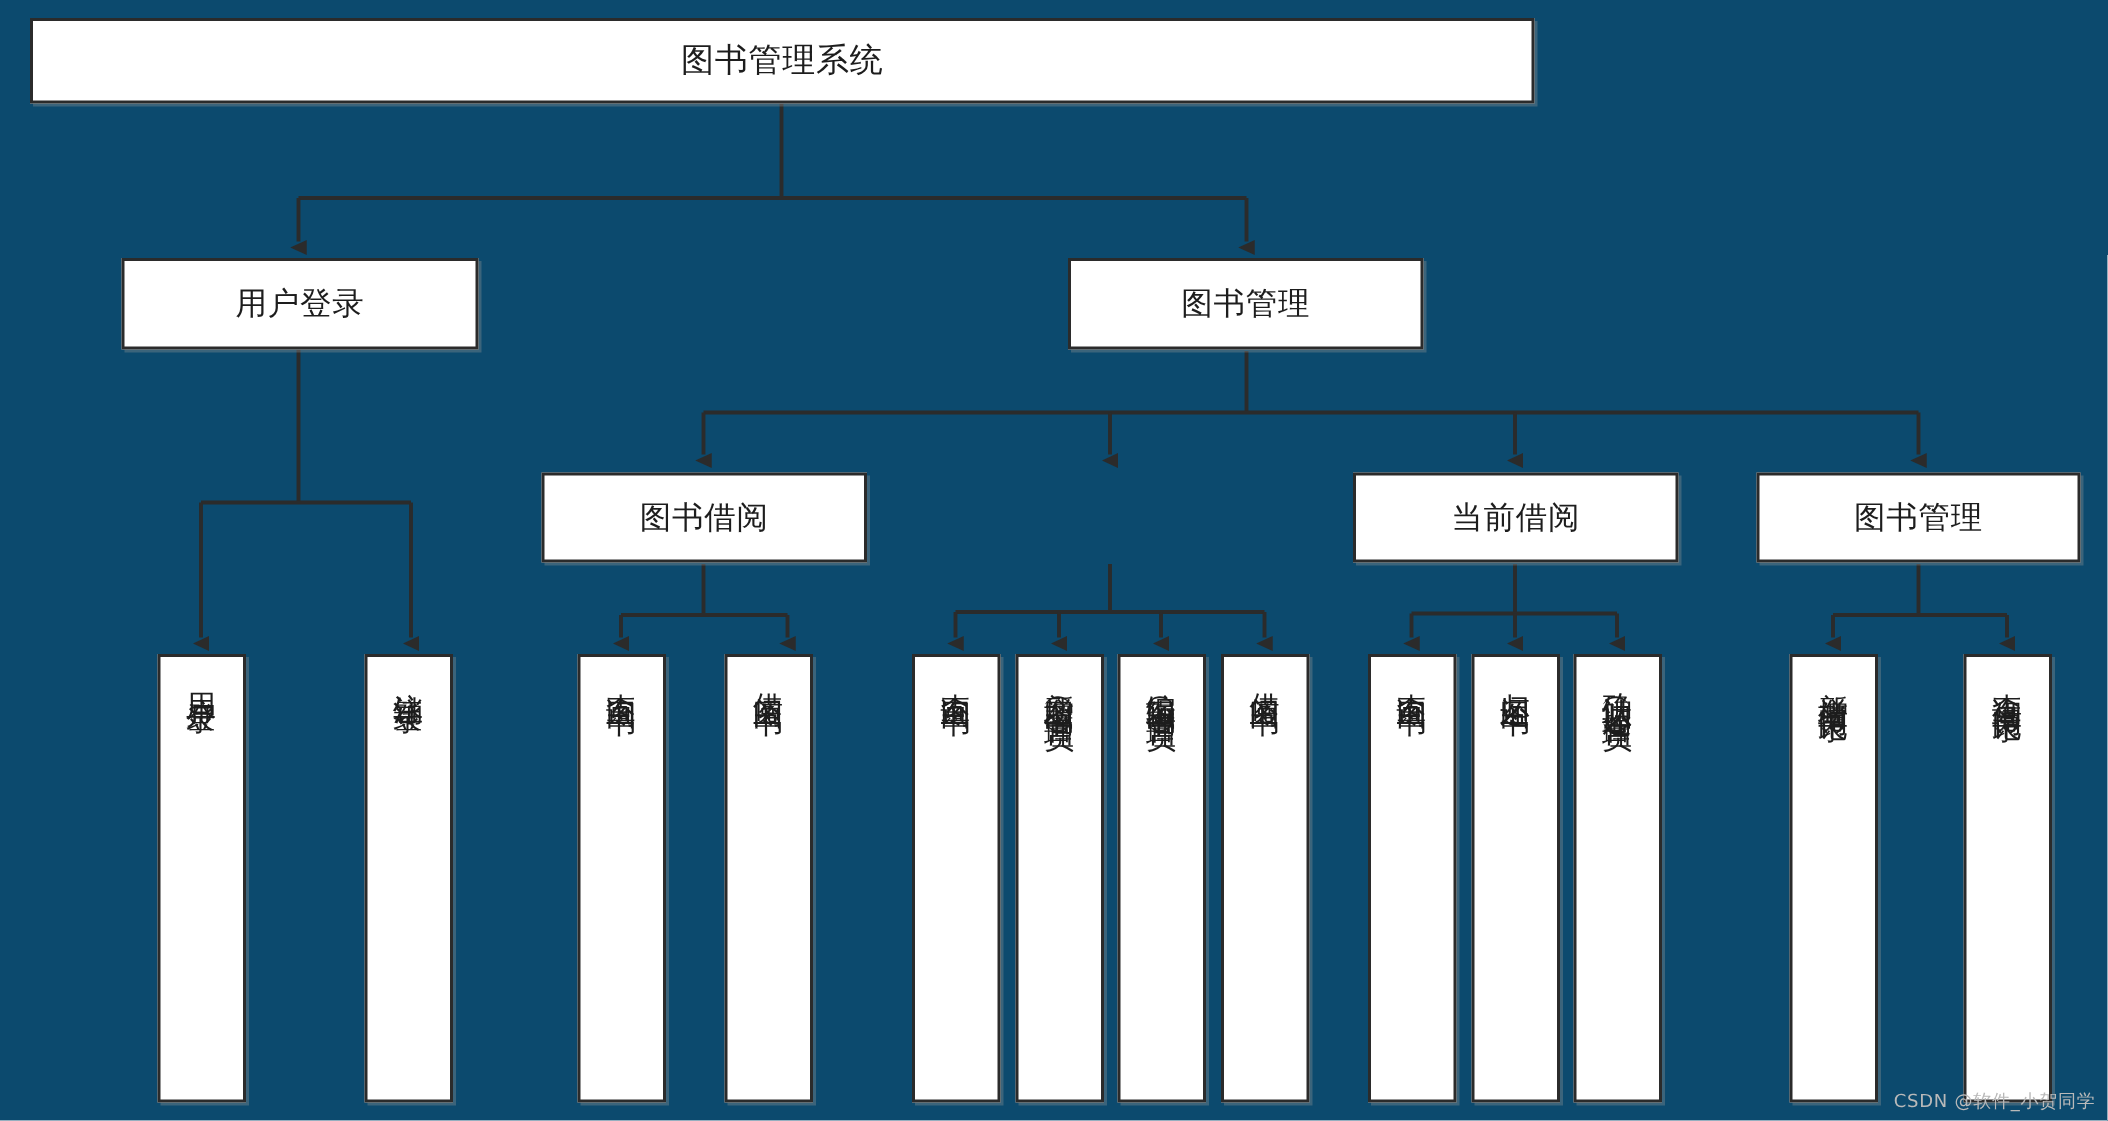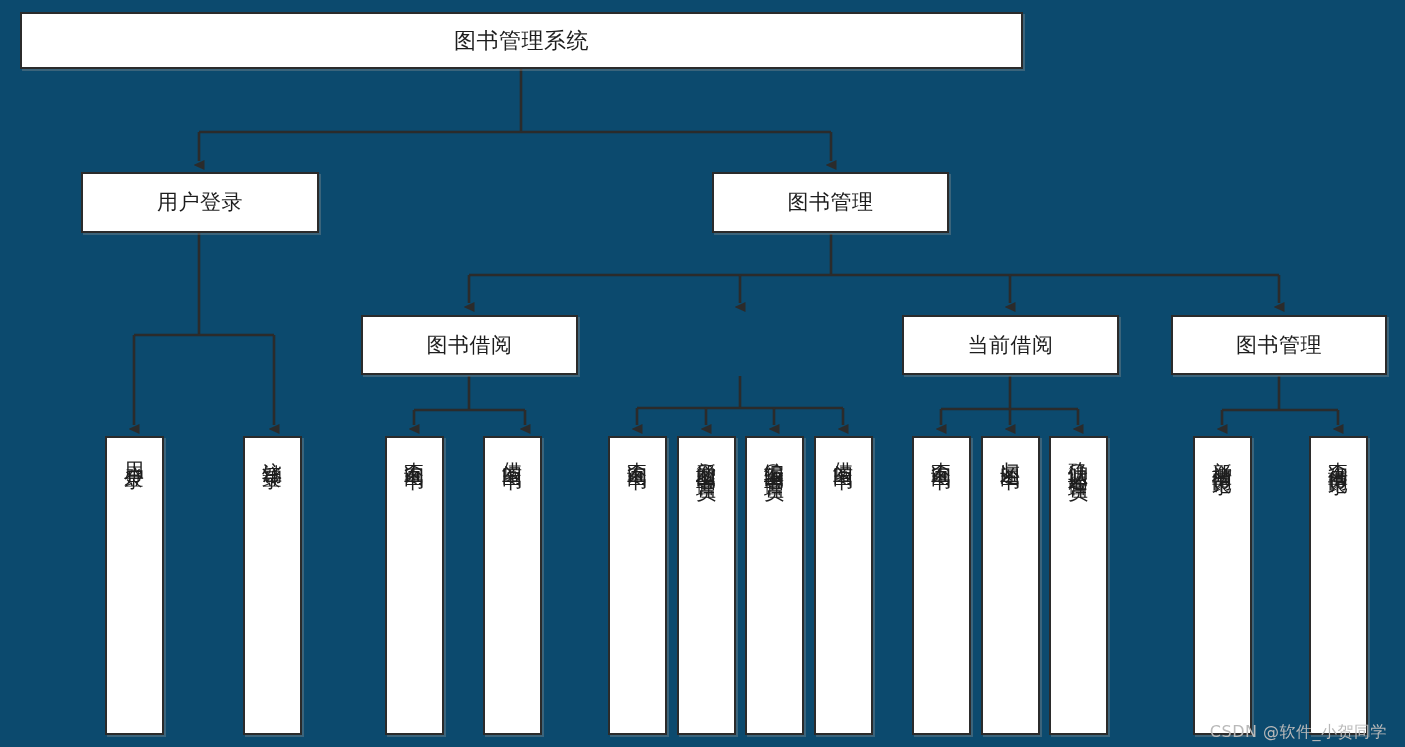--- a/index.html
+++ b/index.html
@@ -58,23 +58,23 @@
     text-orientation: upright;
     font-size: 20px;
     letter-spacing: 3px;
     line-height: 1;
   }
   .node.vertical.tall-text {
     align-items: flex-start;
   }
   #watermark {
     position: absolute;
-    right: 18px;
+    right: 8px;
     bottom: 4px;
-    font-size: 16px;
+    font-size: 12px;
     color: #b9b9b9;
     letter-spacing: 0.5px;
     white-space: nowrap;
     user-select: none;
   }
 </style>
 </head>
 <body>
 
 <div id="diagram-root">

